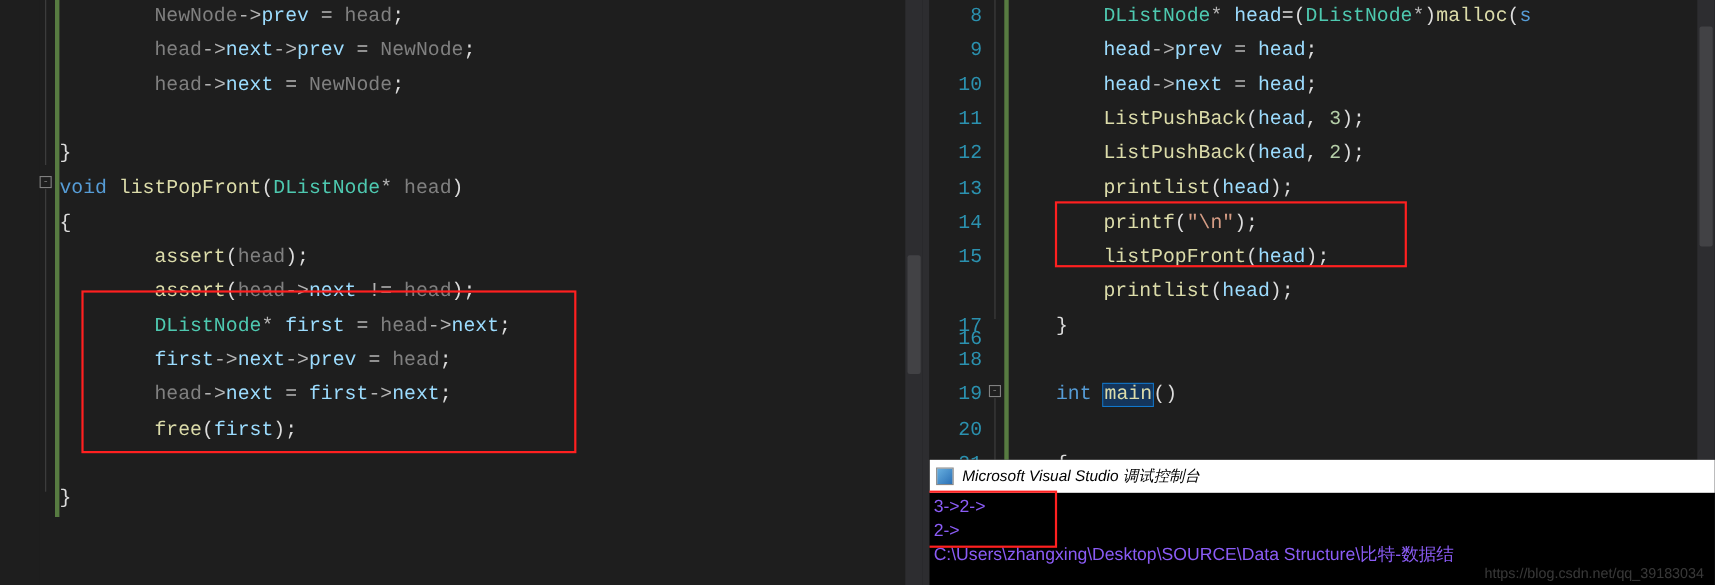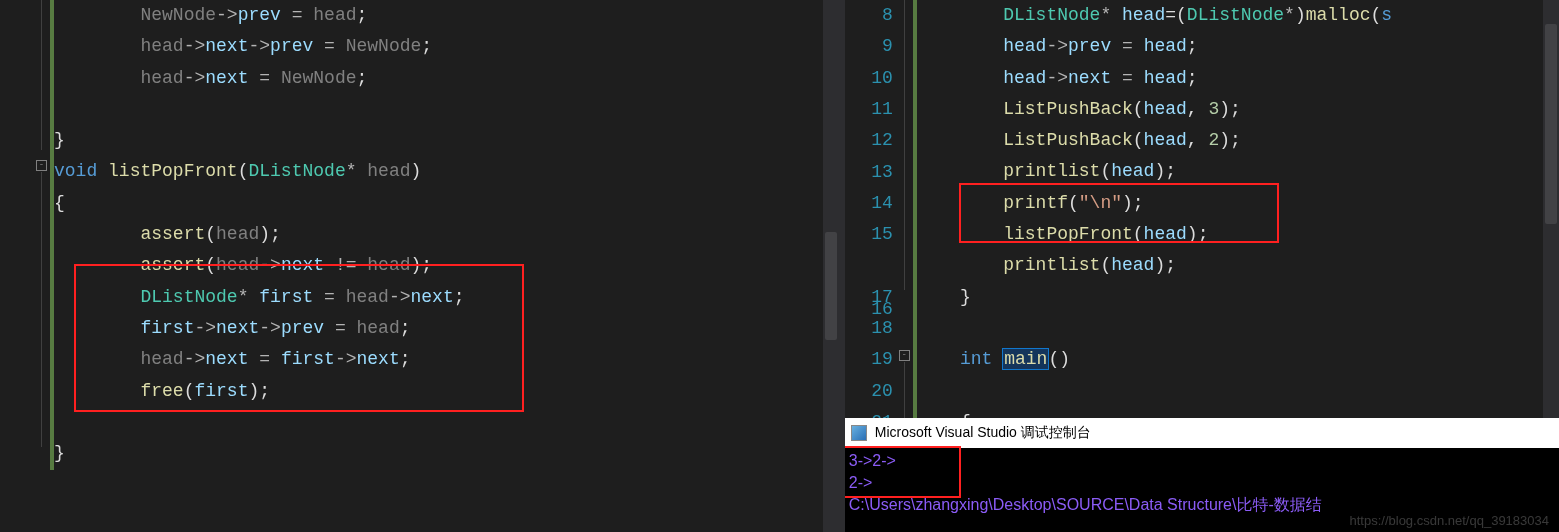--- a/index.html
+++ b/index.html
@@ -139,20 +139,21 @@
   .console-title {
     height: 30px;
     background: #ffffff;
     display: flex;
     align-items: center;
     gap: 8px;
     padding: 0 6px;
     color: #000;
     font-family: 'Microsoft YaHei', sans-serif;
     font-size: 14px;
+    font-style: italic;
   }
   .console-icon {
     width: 16px;
     height: 16px;
     background: linear-gradient(135deg,#68b0e0,#2a6fb5);
     border: 1px solid #888;
   }
   .console-body {
     color: #8b5cf6;
     font-size: 16px;

